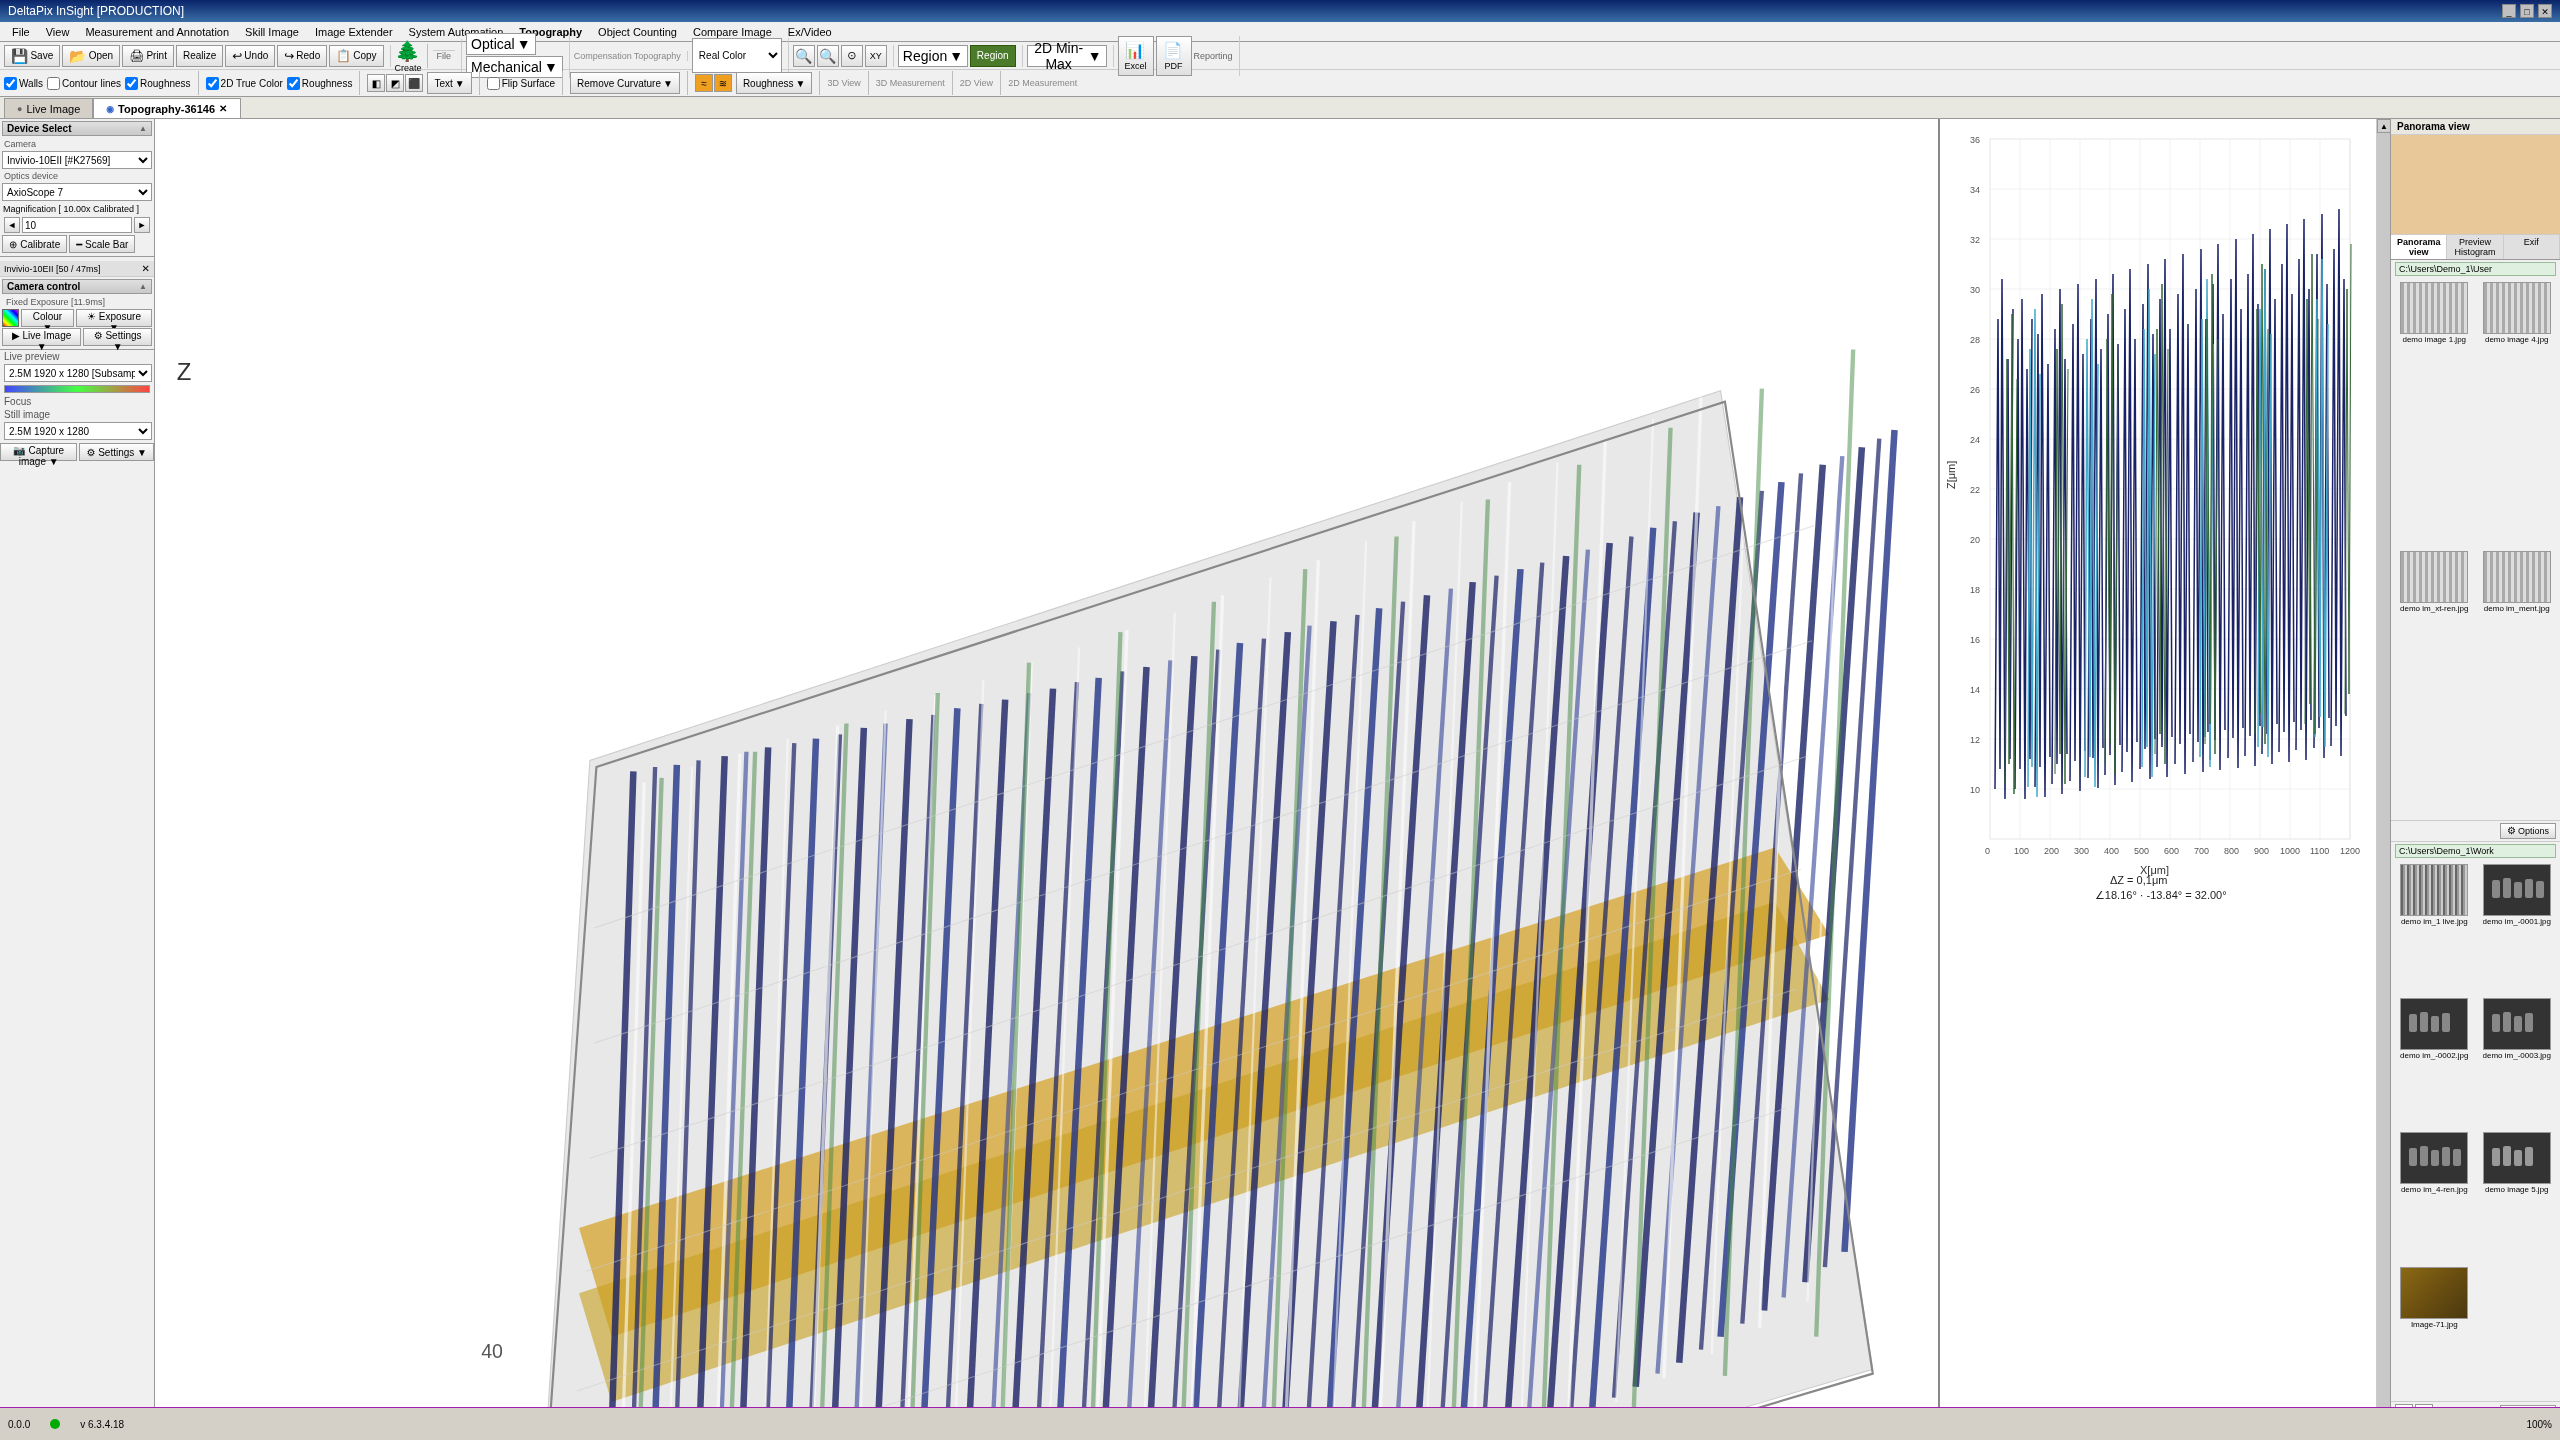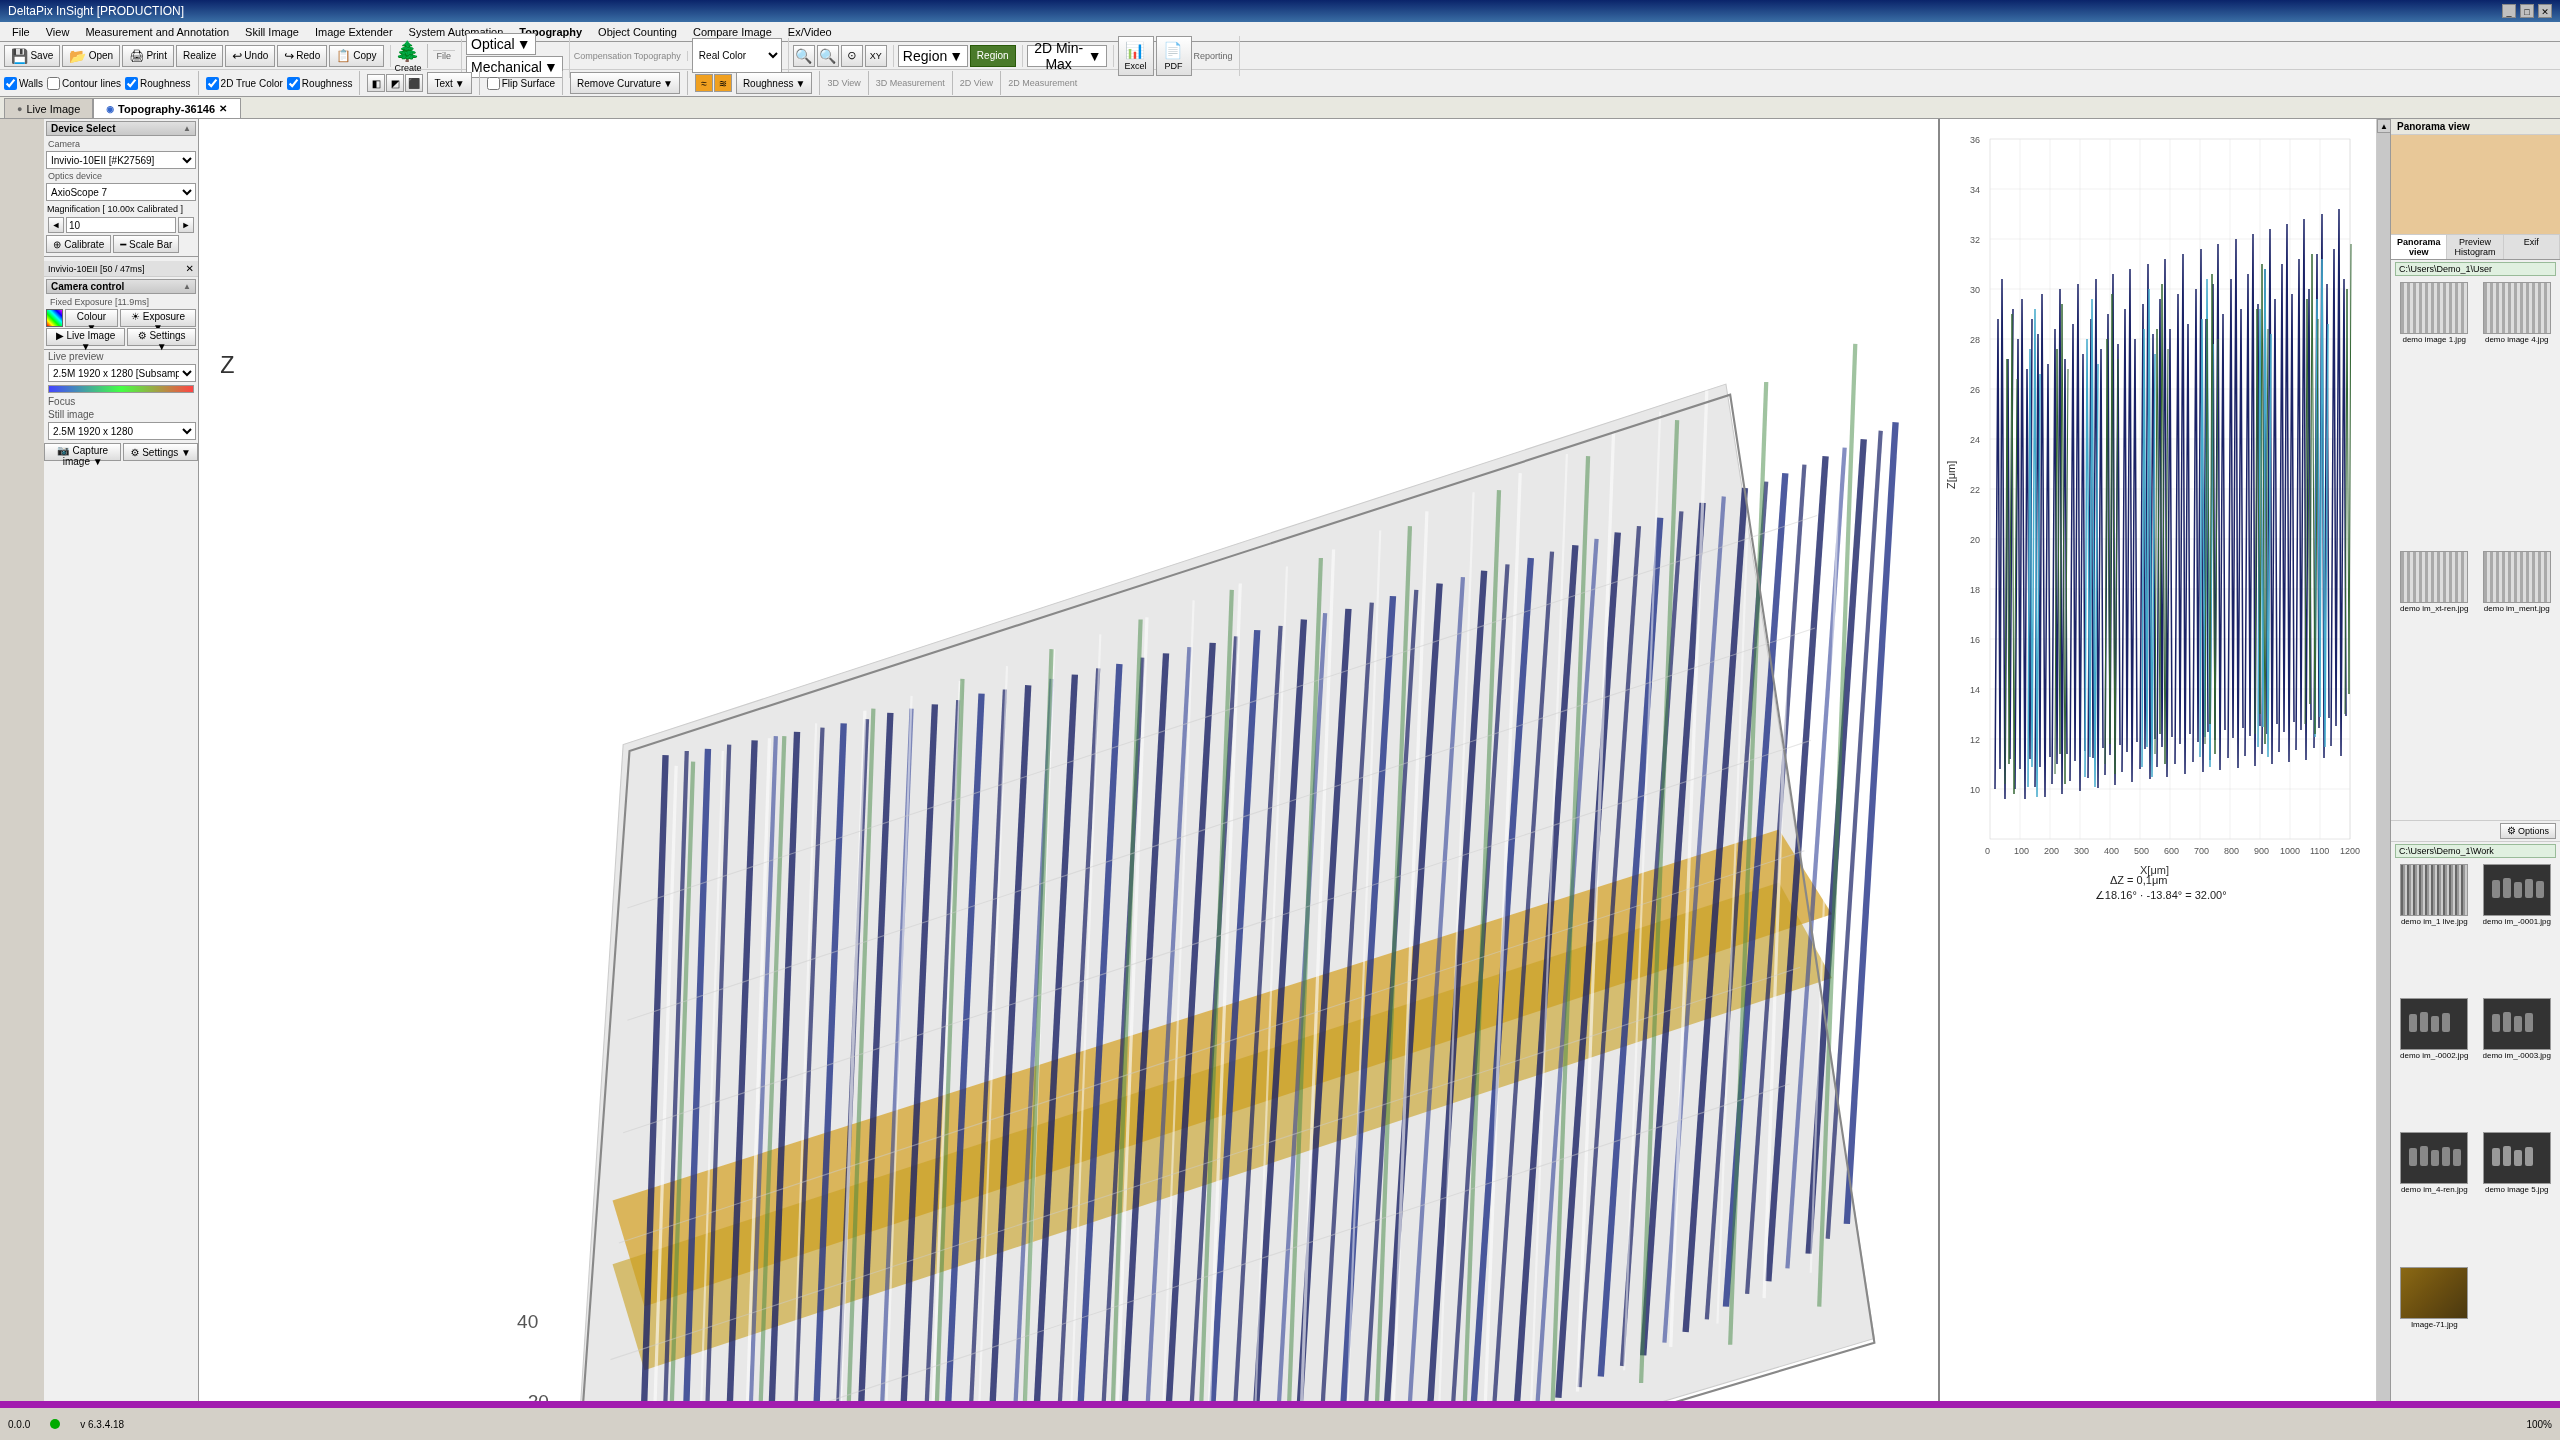--- a/index.html
+++ b/index.html
@@ -136,21 +136,20 @@
     }
     .tab.active {
       background: #ffffff;
       font-weight: bold;
     }
 
     
     #main-layout {
       display: flex;
       height: calc(1440px - 22px - 20px - 56px - 22px);
-      margin-left: 44px;
     }
 
     
     #left-sidebar {
       width: 155px;
       background: #f0f0f0;
       border-right: 1px solid #999;
       display: flex;
       flex-direction: column;
       font-size: 10px;
@@ -300,21 +299,21 @@
     }
 
     
     #statusbar {
       position: fixed;
       bottom: 0;
       left: 0;
       right: 0;
       height: 20px;
       background: #d4d0c8;
-      border-top: 7px solid #a21caf;
+      border-top: 1px solid #a21caf;
       display: flex;
       align-items: center;
       padding: 16px 8px;
       font-size: 10px;
       gap: 20px;
     }
 
     .status-item {
       display: flex;
       align-items: center;

